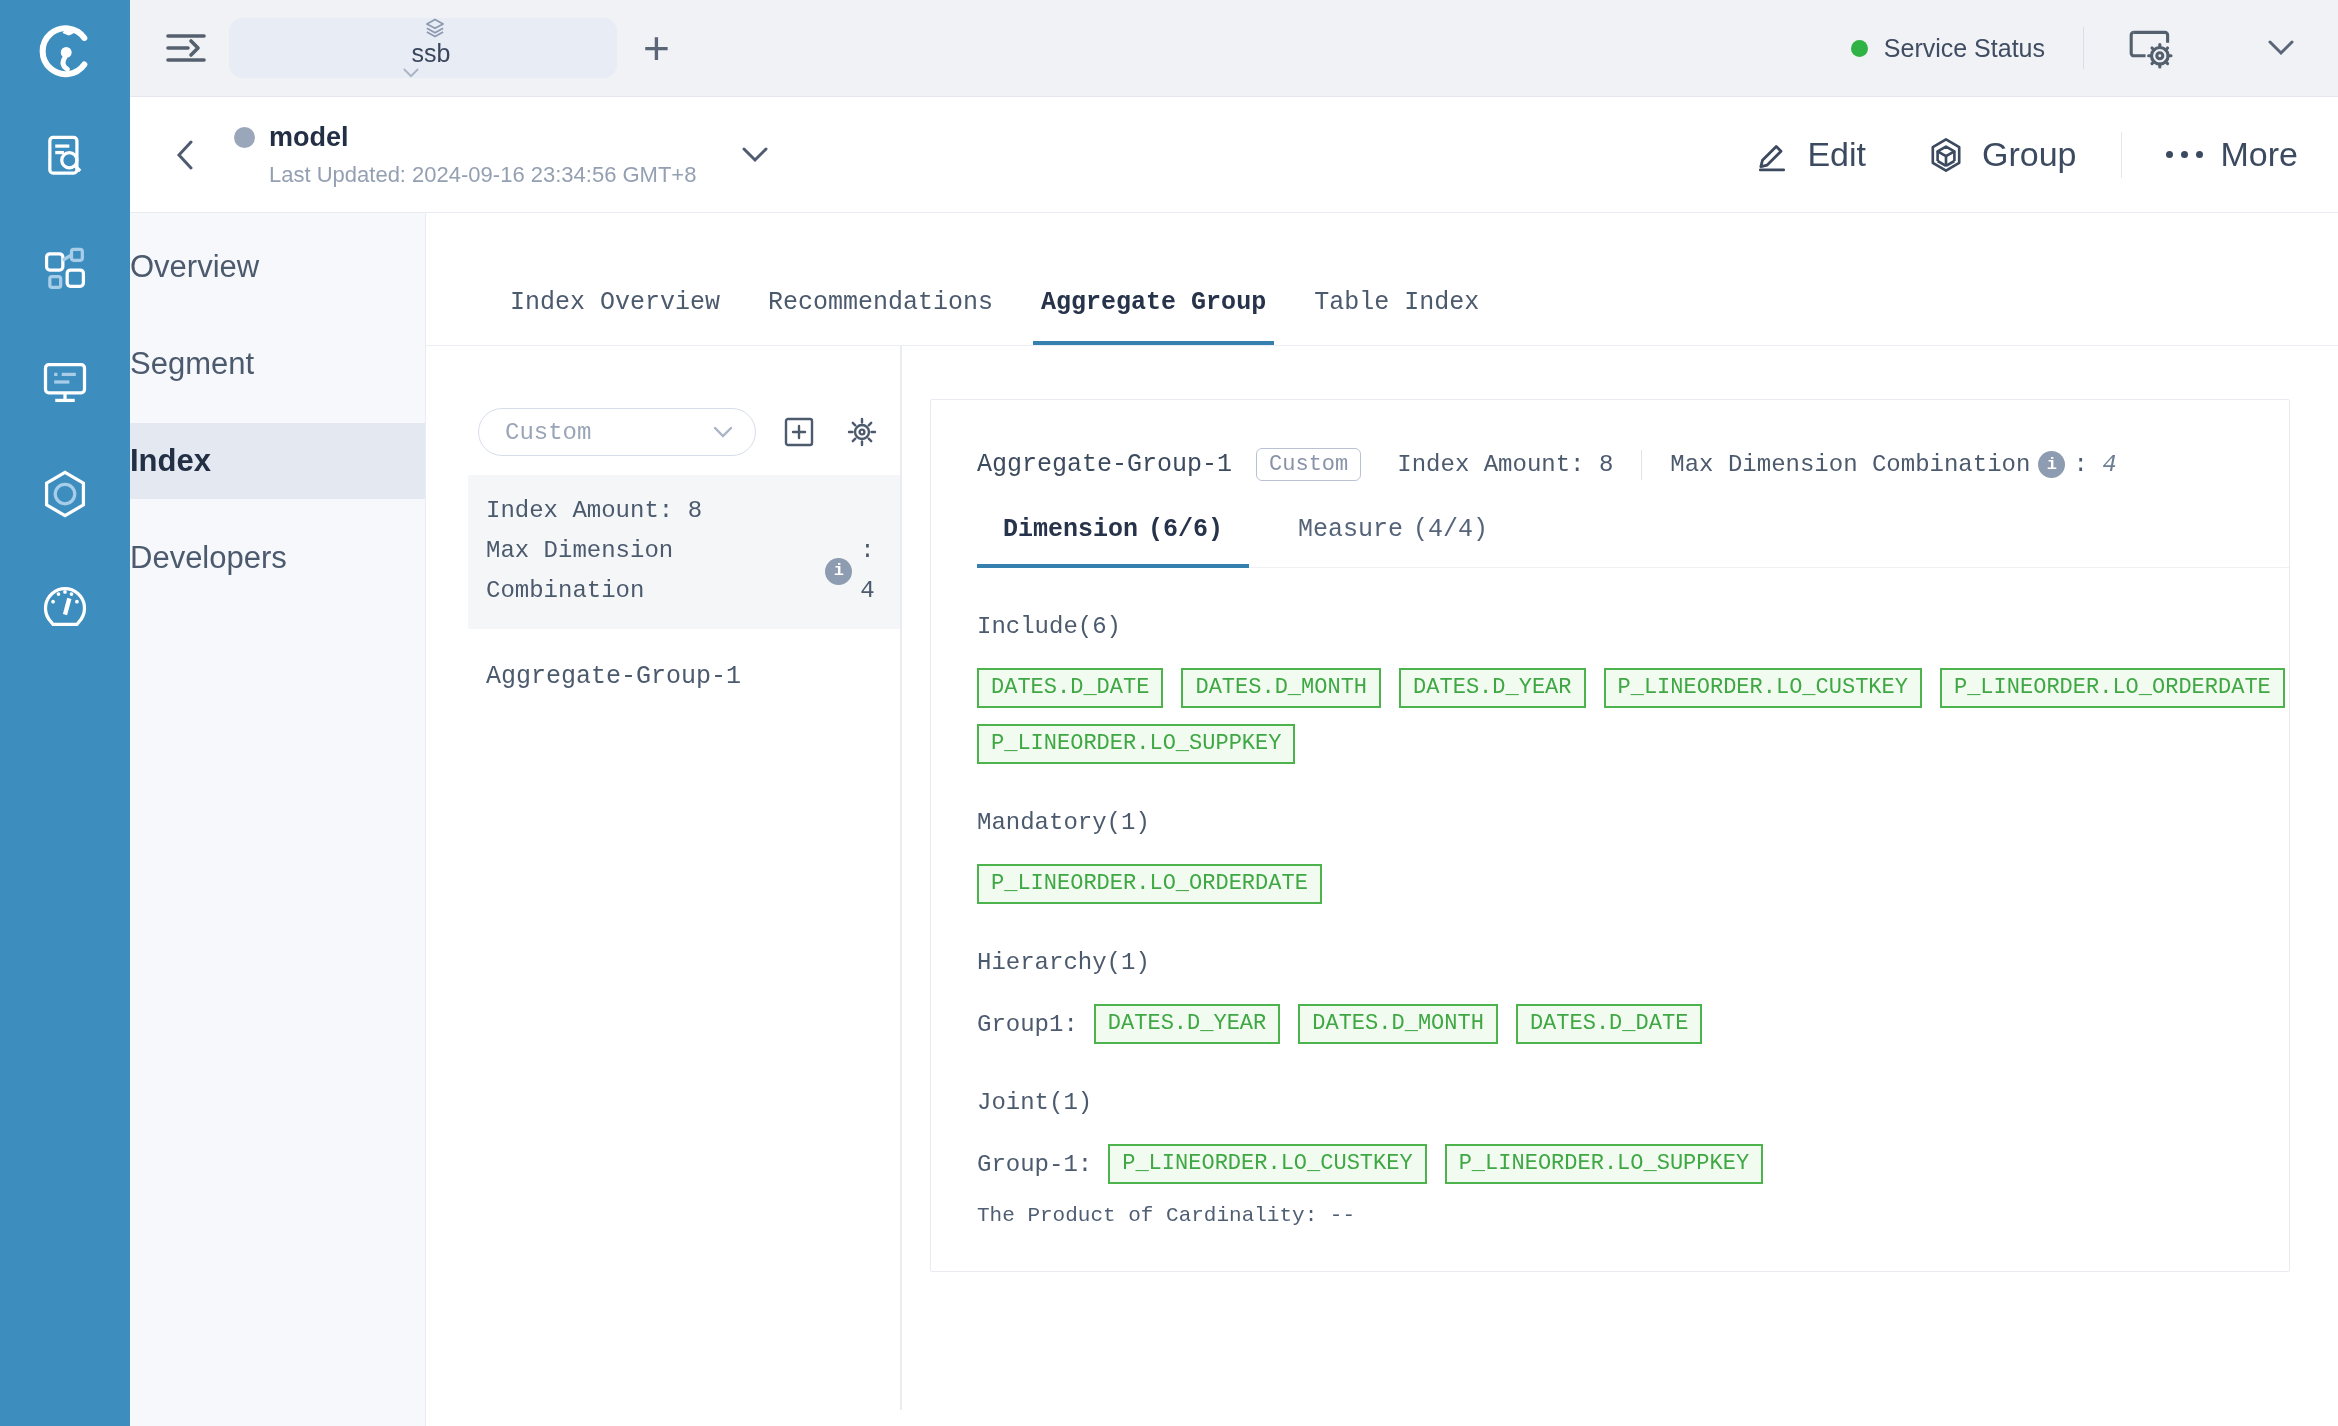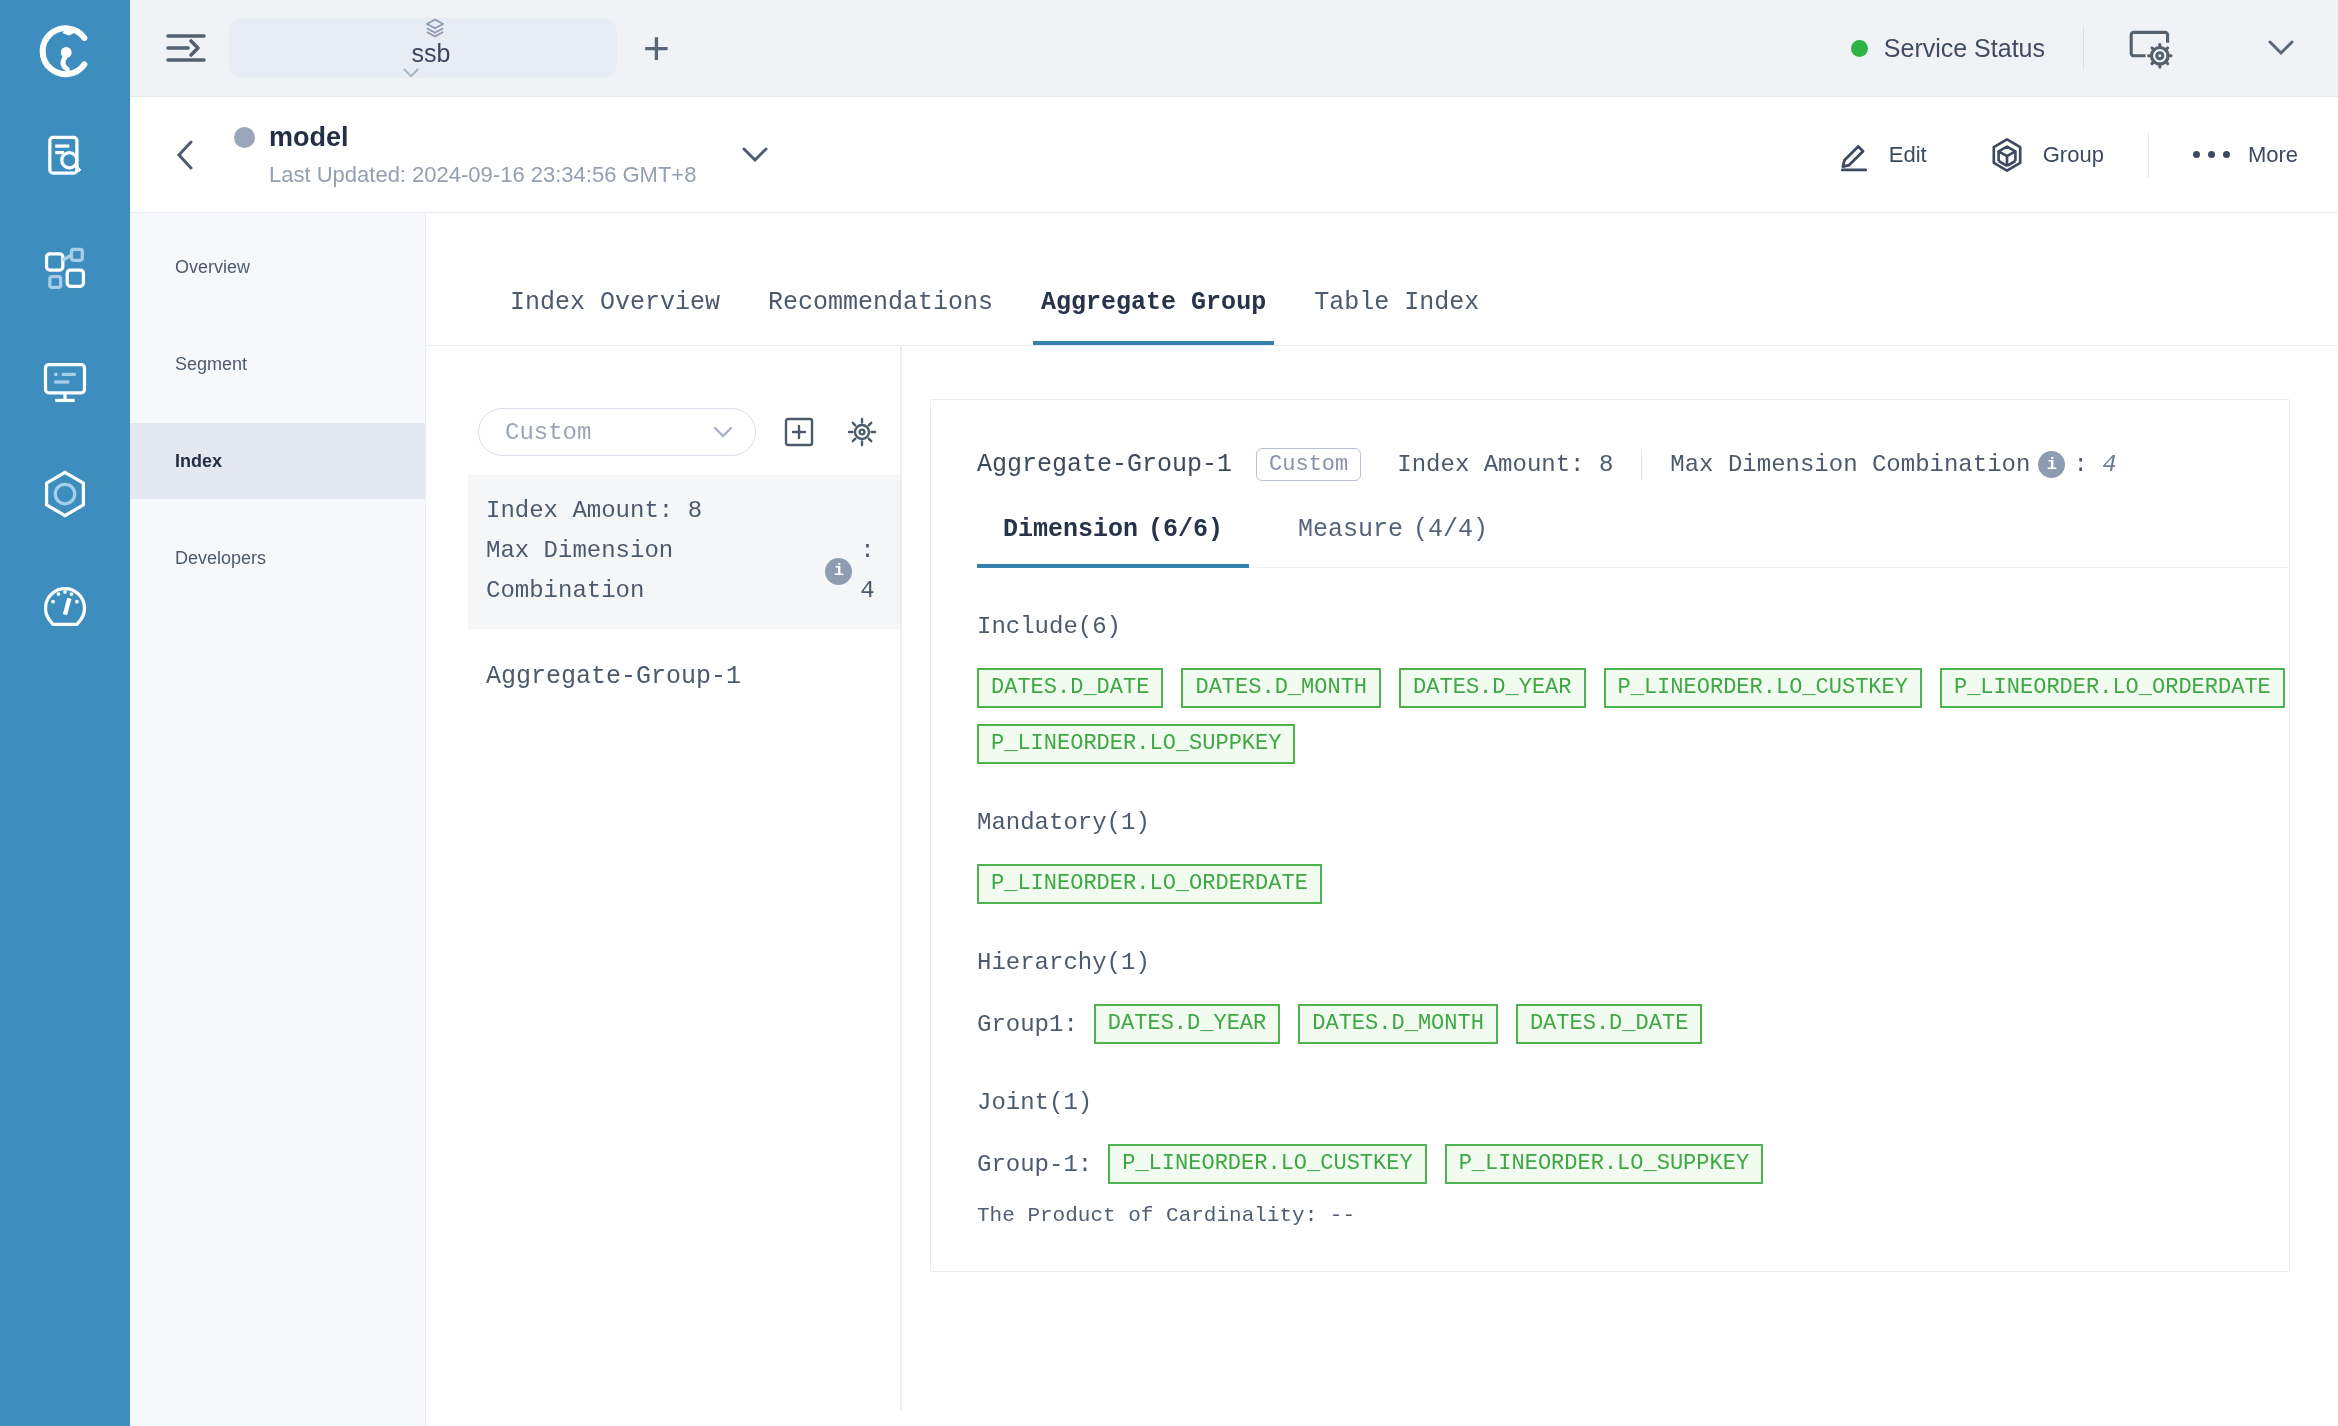--- a/index.html
+++ b/index.html
@@ -32,31 +32,31 @@
   .pageheader { position:absolute; left:130px; top:97px; right:0; height:116px; background:#fff;
     border-bottom:1px solid #e9ecf2; display:flex; align-items:center; }
   .back { margin-left:46px; cursor:pointer; }
   .title-block { margin-left:40px; }
   .title-row { display:flex; align-items:center; }
   .model-dot { width:21px; height:21px; border-radius:50%; background:#9aa6ba; }
   .model-title { margin-left:14px; font-size:27px; font-weight:bold; color:#222f45; }
   .updated { margin-left:35px; margin-top:9px; font-size:22px; color:#94a0b2; }
   .hdr-chev { margin-left:46px; cursor:pointer; }
   .hdr-actions { margin-left:auto; display:flex; align-items:center; margin-right:40px; }
-  .act-btn { display:flex; align-items:center; font-size:22px; color:#3c4a60; cursor:pointer; }
+  .act-btn { display:flex; align-items:center; font-size:34px; color:#3c4a60; cursor:pointer; }
   .act-btn svg { margin-right:18px; }
   .act-div { width:1px; height:46px; background:#e4e7ee; margin:0 44px; }
   .more-dots { display:inline-flex; gap:8px; margin-right:18px; }
   .more-dots i { width:7px; height:7px; border-radius:50%; background:#3c4a60; }
 
   
   .sidenav { position:absolute; left:130px; top:213px; bottom:0; width:296px; background:#f7f8fb;
     border-right:1px solid #e9ecf2; padding-top:16px; }
   .nav-item { height:76px; margin-bottom:21px; display:flex; align-items:center;
-    padding-left:45px; font-size:18px; color:#4c5a6e; cursor:pointer; }
+    font-size:31px; color:#4c5a6e; cursor:pointer; }
   .nav-item.active { background:#e3e8f1; font-weight:bold; color:#222f45; height:76px; }
 
   
   .main { position:absolute; left:426px; top:213px; right:0; bottom:0; background:#fff;font-family:Liberation Mono, monospace; }
   .tabsrow { height:133px; border-bottom:1px solid #ebeef3; display:flex; align-items:flex-end; padding-left:76px; }
   .tab { font-size:25px; color:#4c5a6e; padding:0 8px 24px 8px; margin-right:32px; border-bottom:4px solid transparent; cursor:pointer; }
   .tab.active { color:#26334a; font-weight:bold; border-bottom-color:#3580ae; }
 
   .content { position:absolute; left:0; right:0; top:133px; bottom:0; }
 

